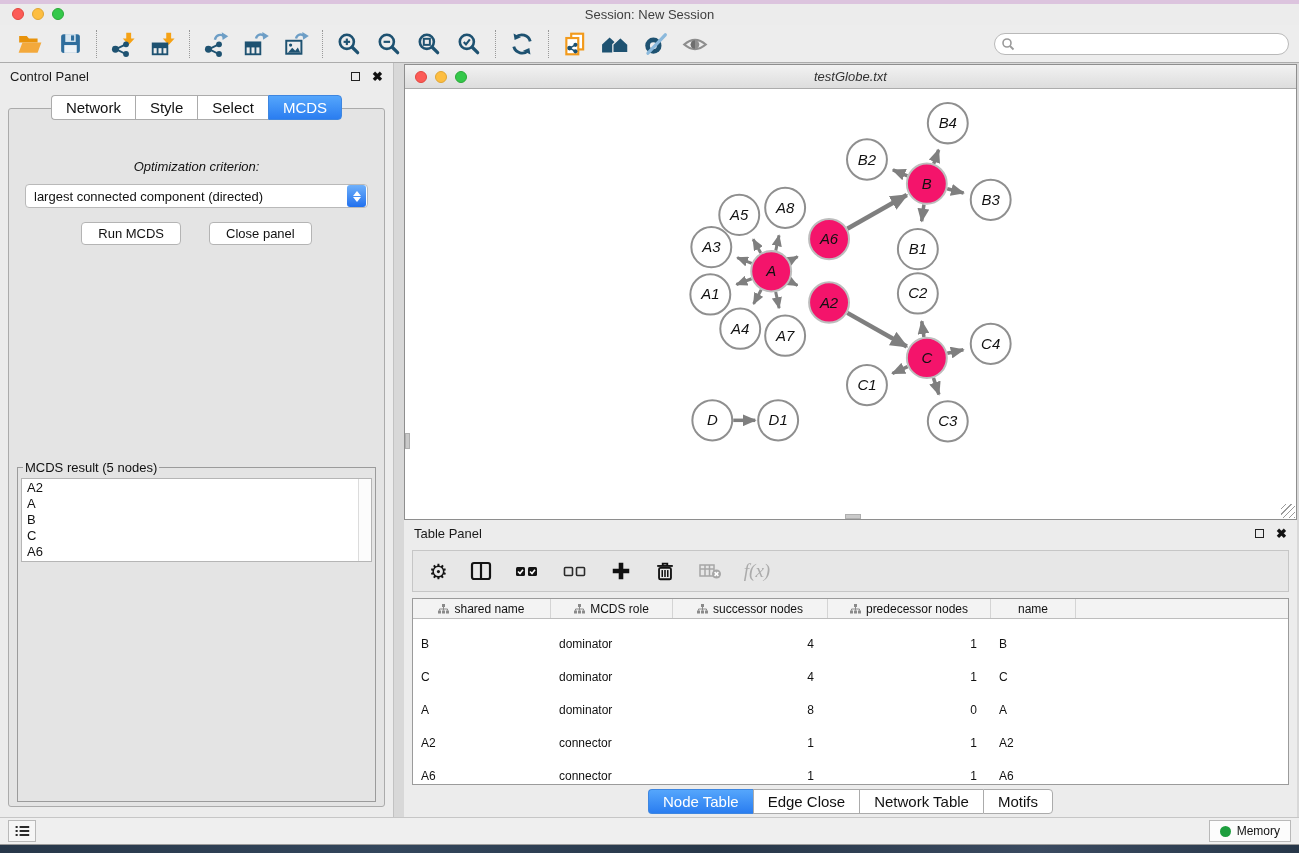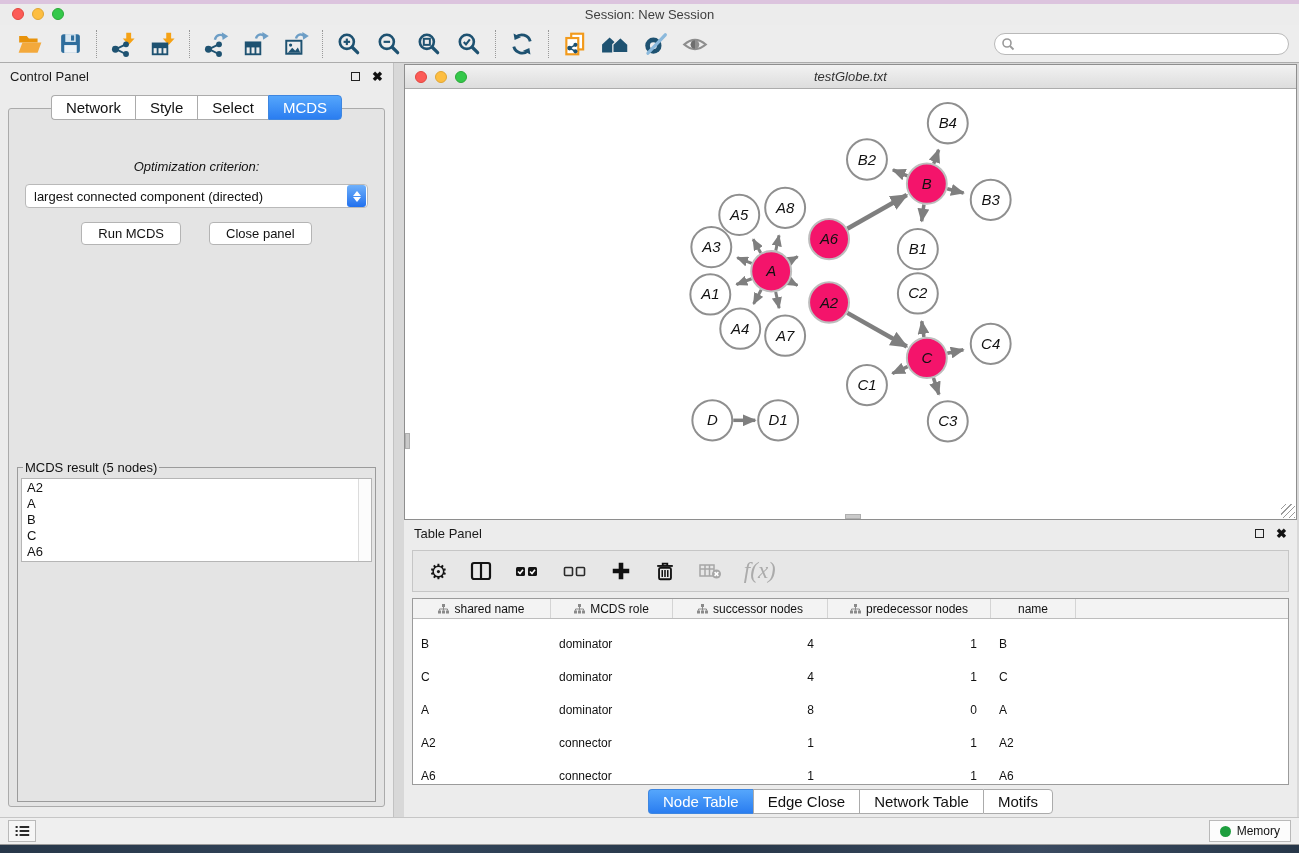--- a/index.html
+++ b/index.html
@@ -91,21 +91,21 @@
   .grip-bottom { position:absolute; bottom:0; left:440px; width:16px; height:5px; background:#C9C9C9; border:1px solid #AFAFAF; }
   .resize-grip { position:absolute; right:1px; bottom:1px; width:14px; height:14px;
      background:repeating-linear-gradient(135deg, transparent 0 3px, #9b9b9b 3px 4px); }
 
   
   .table-panel { flex:1; display:flex; flex-direction:column; background:#ECECEC; margin-right:2px; }
   .tp-toolbar { height:42px; margin:4px 8px 0; border:1px solid #C6C6C6; background:#E7E7E7;
                 display:flex; align-items:center; gap:22px; padding:0 16px; }
   .tp-ico { display:flex; align-items:center; justify-content:center; }
   .gear-glyph { font-size:21px; color:#141414; line-height:1; }
-  .fx-glyph { font-family:"Liberation Serif", serif; font-style:italic; font-size:23px; color:#ABABAB; }
+  .fx-glyph { font-family:"Liberation Serif", serif; font-style:italic; font-size:19px; color:#ABABAB; }
   .table-wrap { flex:1; margin:6px 8px 0; border:1px solid #9B9B9B; background:#fff;
                 display:flex; flex-direction:column; overflow:hidden;justify-content:space-between; }
   .thead { display:flex; background:#F3F3F3; border-bottom:1px solid #BDBDBD; height:20px; }
   .th { display:flex; align-items:center; justify-content:center; gap:5px; font-size:12px;
         color:#111; border-right:1px solid #D4D4D4; }
   .c0{width:138px;} .c1{width:122px;} .c2{width:155px;} .c3{width:163px;} .c4{width:85px;}
   .cfill{flex:1; border-right:none;}
   .trow { display:flex; height:16px; align-items:center; font-size:12px; color:#111; }
   .td { padding:0 8px; }
   .td.num { text-align:right; padding-right:14px; }

